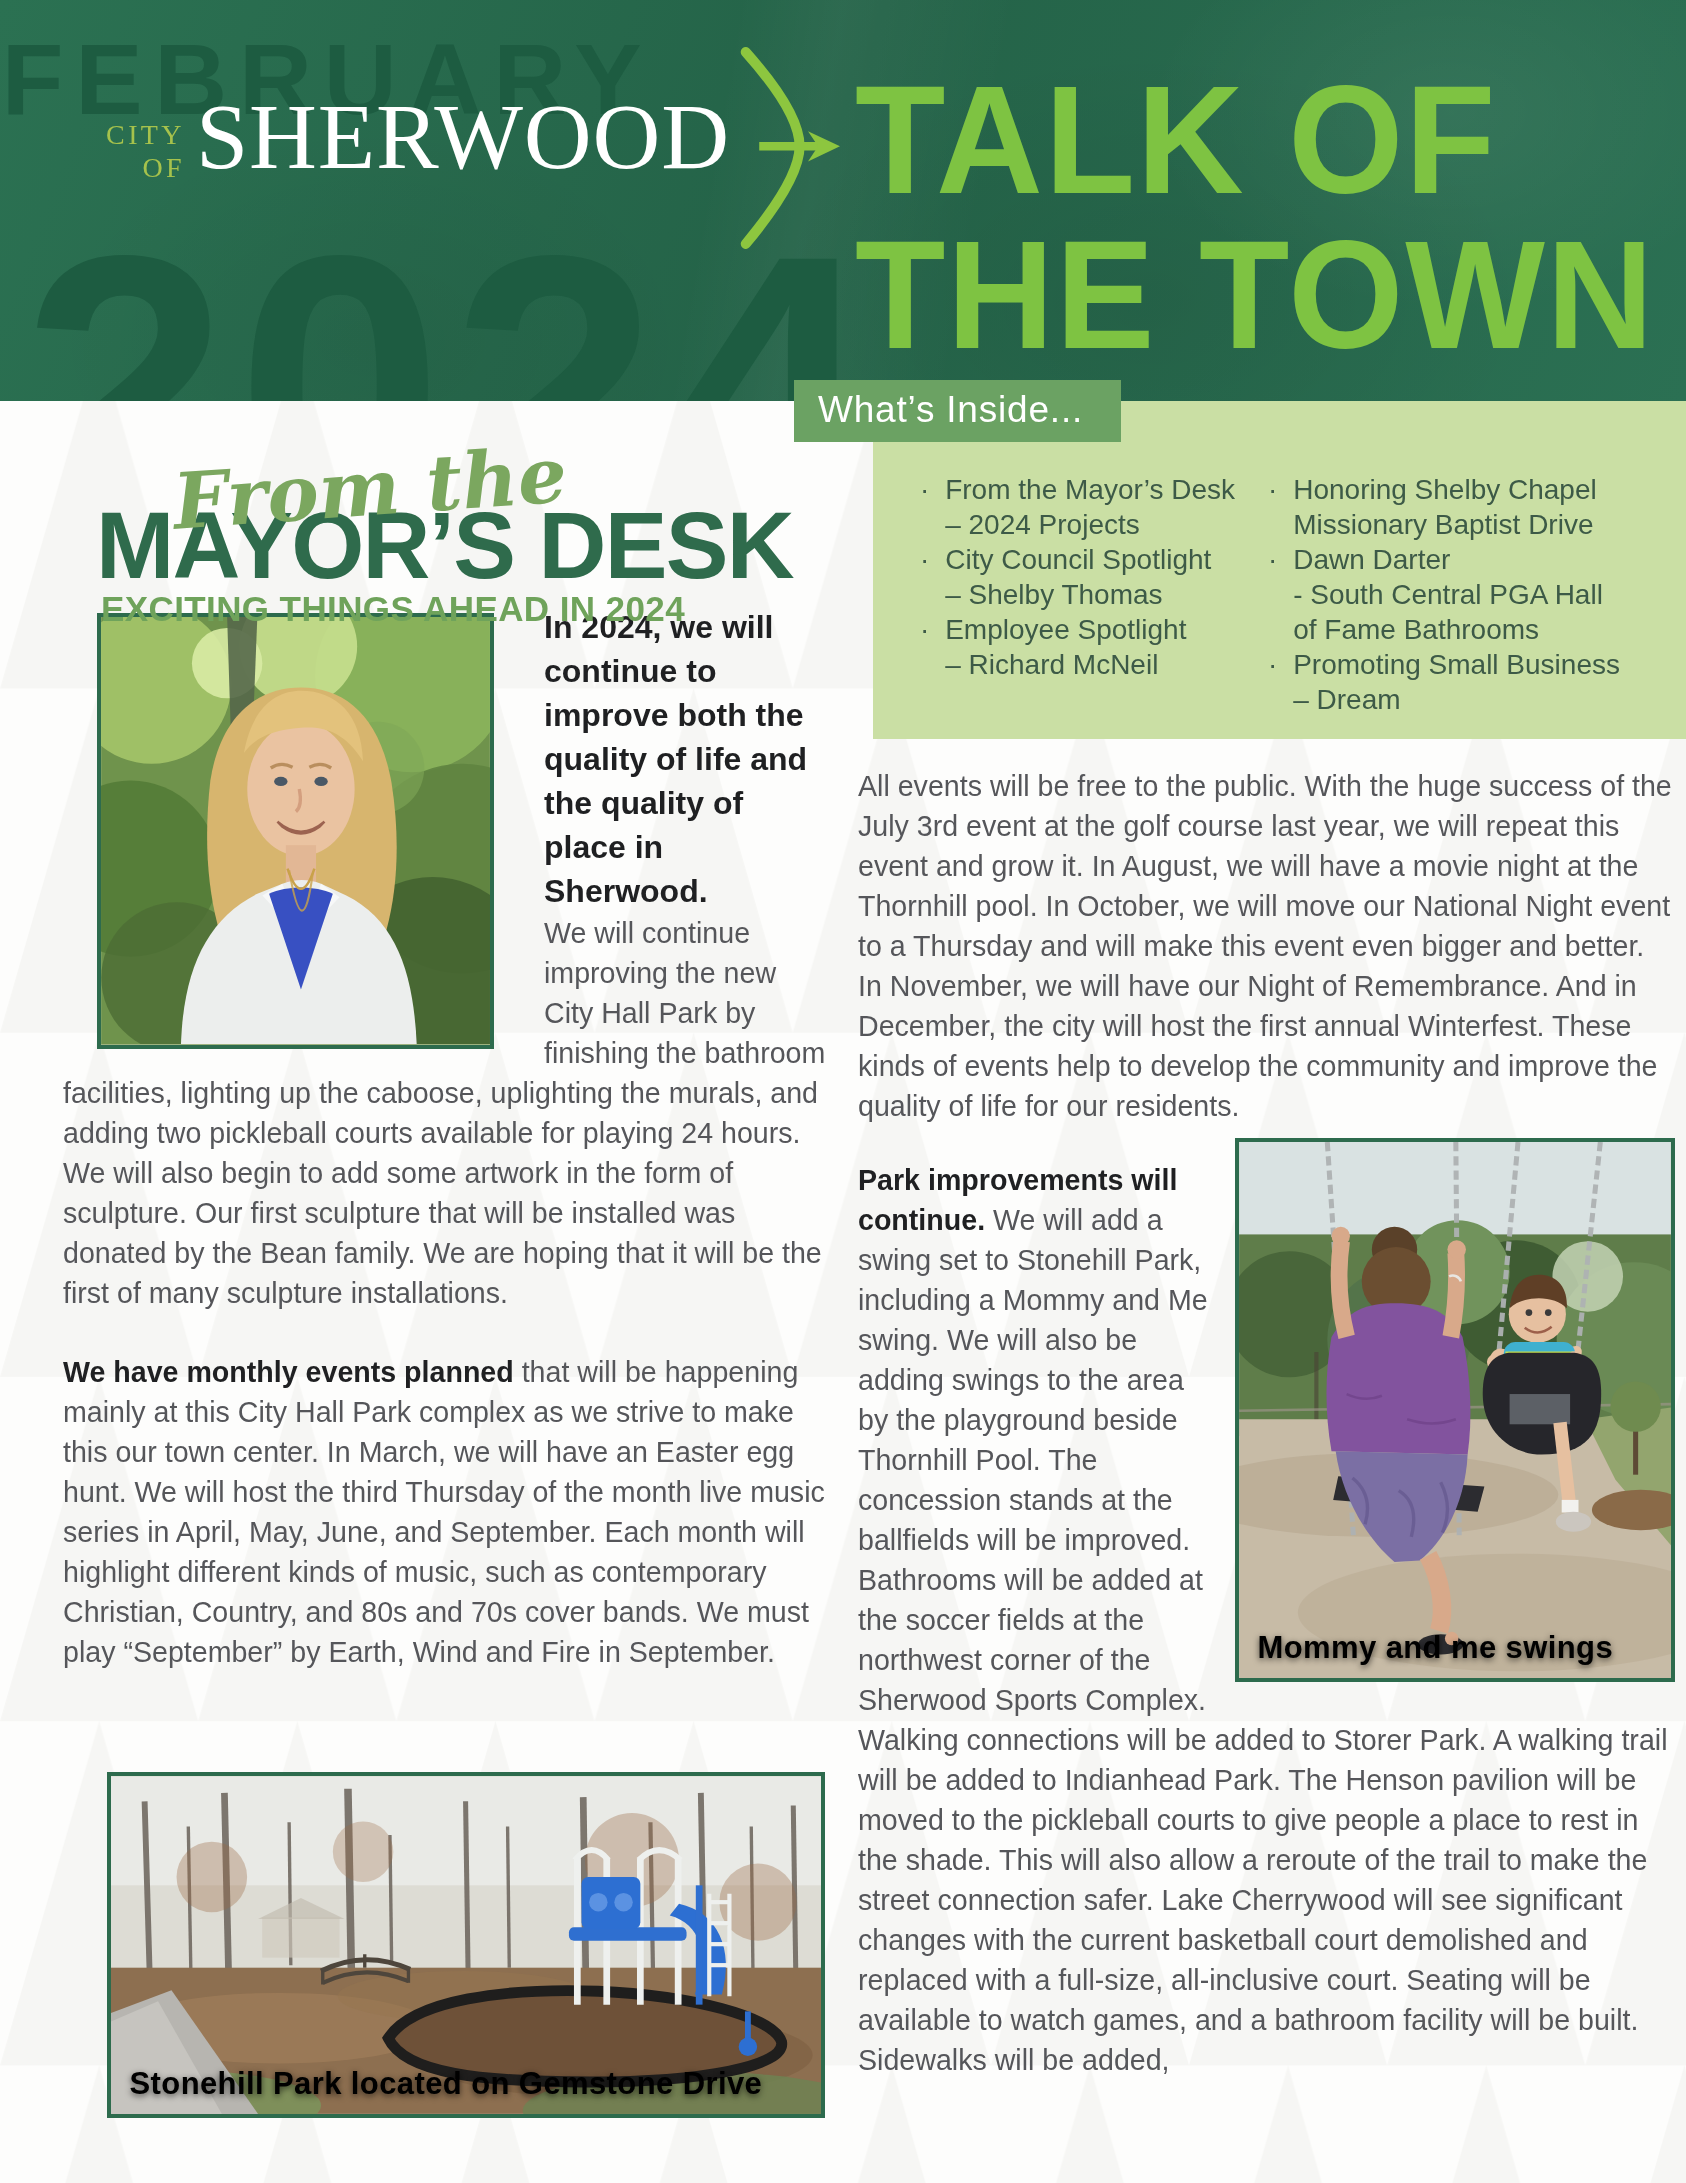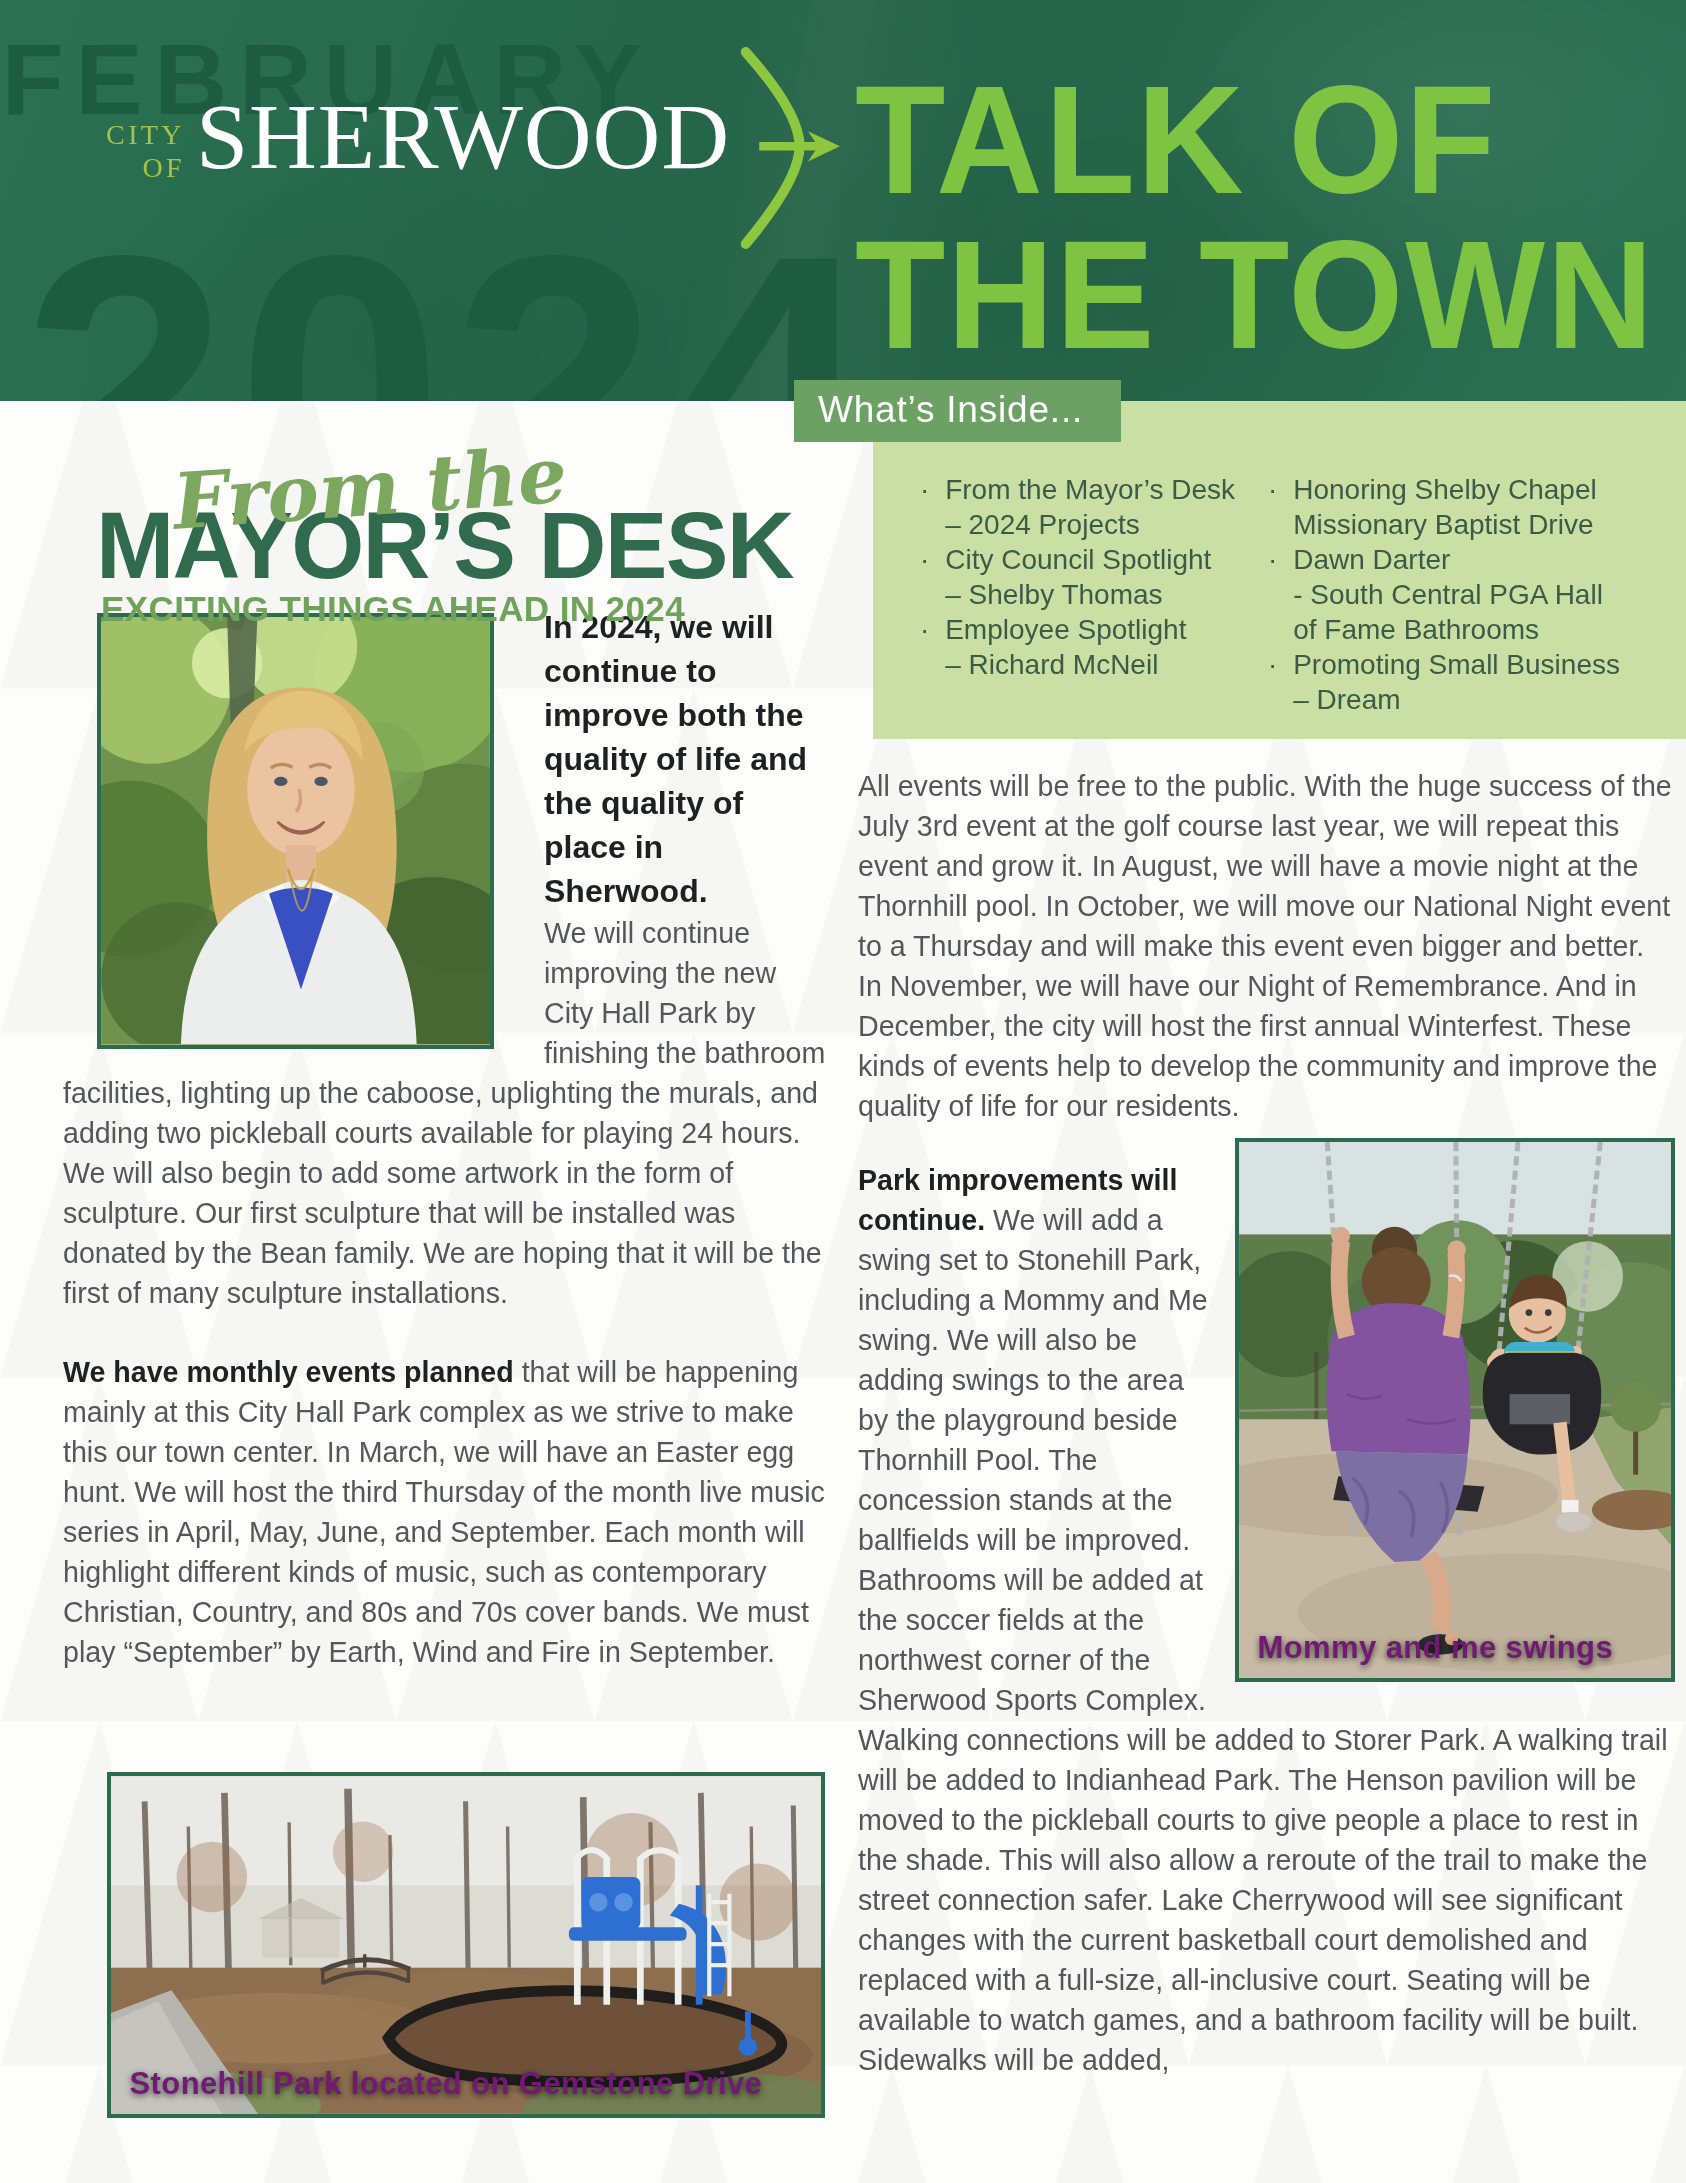--- a/index.html
+++ b/index.html
@@ -54,21 +54,21 @@
   .lead strong{font-size:32px;line-height:44px;}
   .monthly{margin-top:39px;}
   .park{margin-top:34px;}
 
   figure{margin:0;}
   .photo{border:4.2px solid #2d6b4d;box-sizing:border-box;position:relative;overflow:hidden;background:#9db27e;}
   .photo svg{display:block;}
   .fig-mayor{float:left;width:397px;height:436px;margin:8.4px 50px 15px 34px;}
   .fig-swing{float:right;width:440px;height:544px;margin:11.8px 0 15px 20px;}
   .fig-stonehill{position:absolute;left:107px;top:1772px;width:718px;height:346px;z-index:2;}
-  .photocap{position:absolute;left:18.5px;bottom:11.8px;color:#701a75;font-size:31px;font-weight:700;
+  .photocap{position:absolute;left:18.5px;bottom:11.8px;color:#000000;font-size:31px;font-weight:700;
     letter-spacing:0.4px;text-shadow:0 1.7px 6.7px rgba(0,0,0,.65);white-space:nowrap;}
 </style>
 </head>
 <body>
 
 <div class="page">
 
   <svg class="bgpattern" width="1687" height="2183" xmlns="http://www.w3.org/2000/svg" viewBox="0 0 2009 2600">
     <defs>
       <pattern id="tri" width="236" height="410" patternUnits="userSpaceOnUse">

